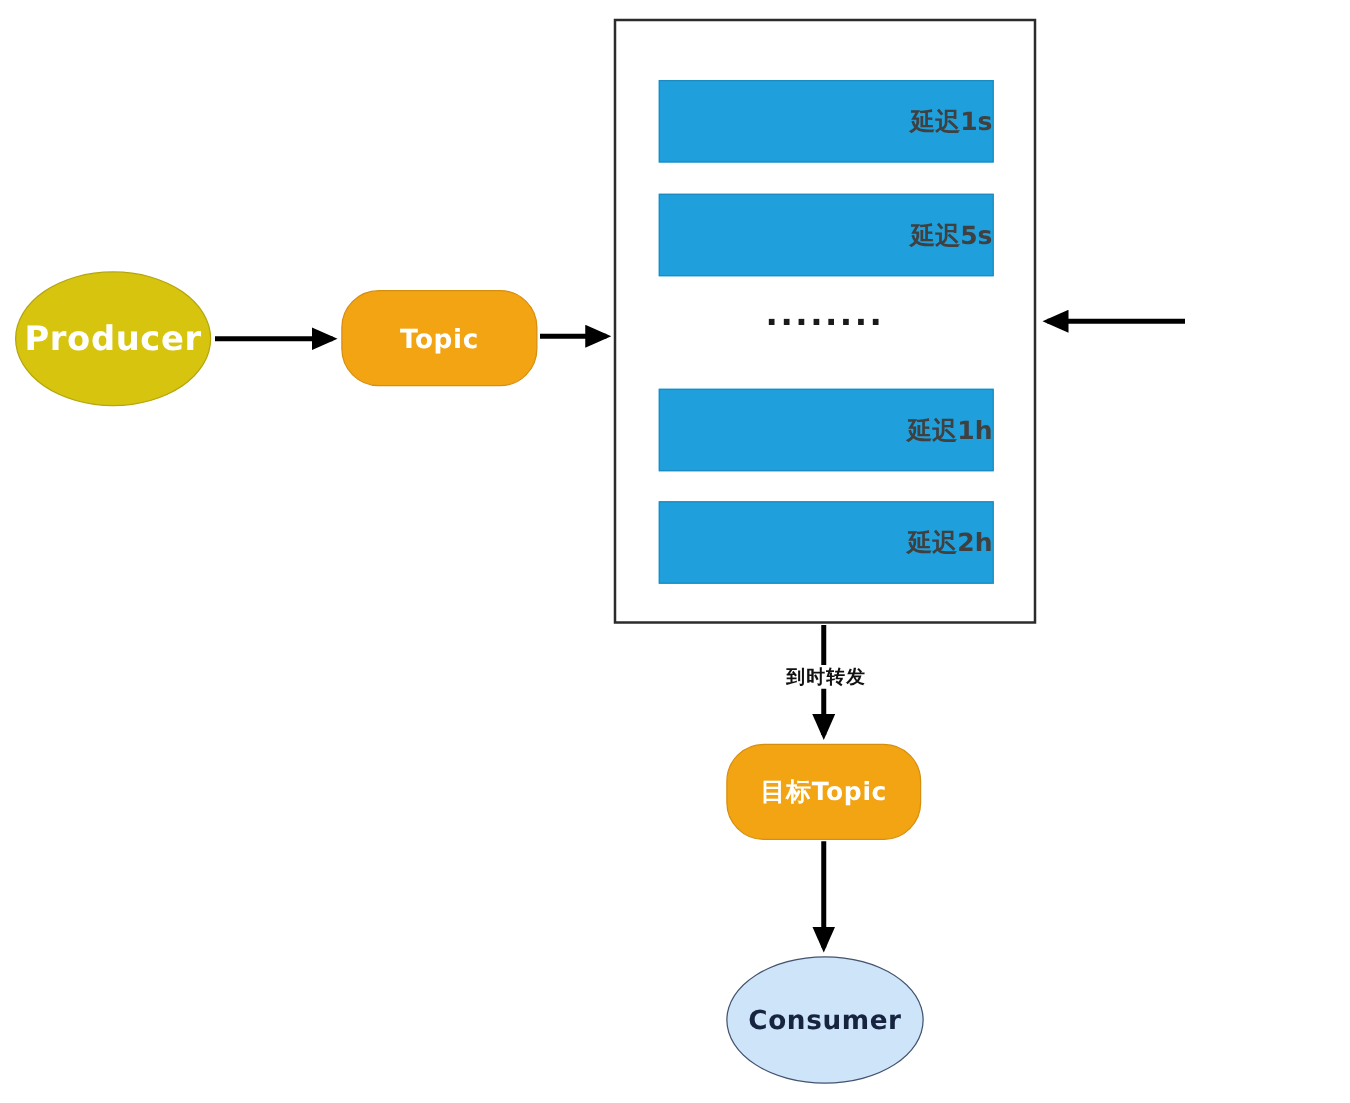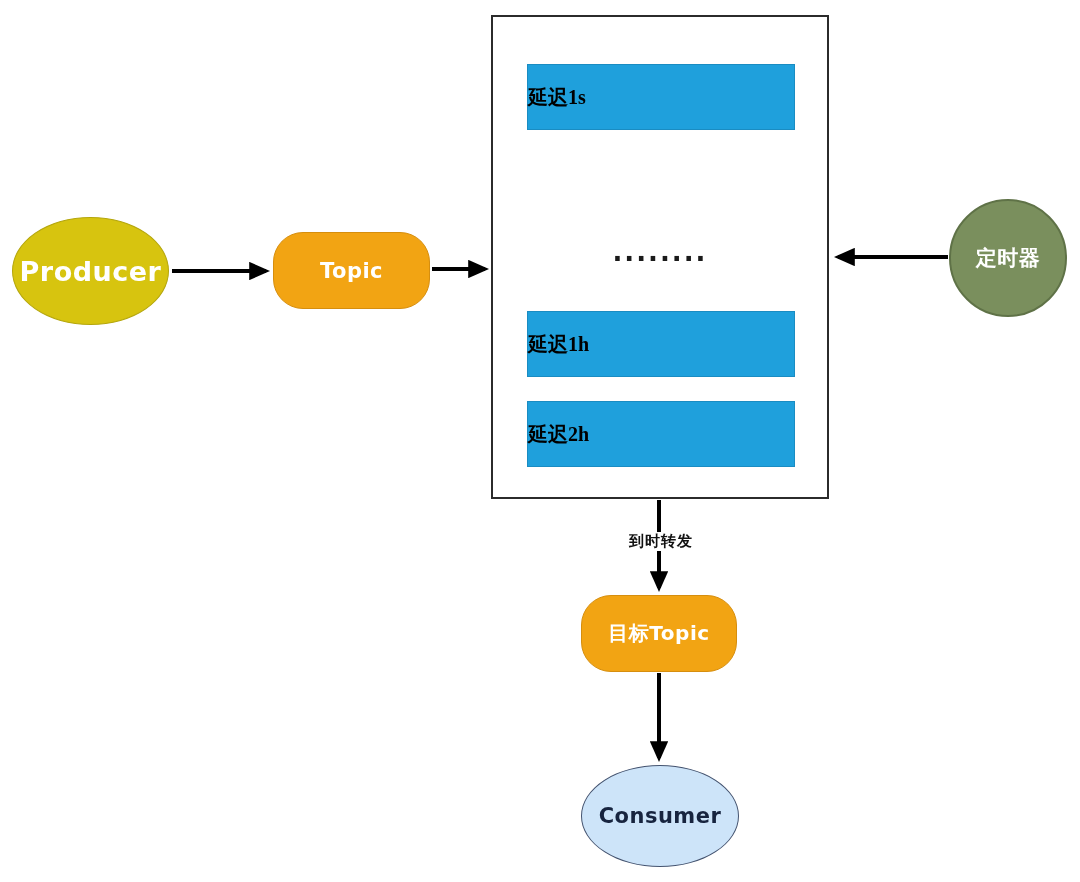--- a/index.html
+++ b/index.html
@@ -58,25 +58,24 @@
   }
   .delay-box {
     position: absolute;
     left: 34px;
     width: 268px; height: 66px;
     background: #1fa0dc;
     border: 1px solid #1a8cc2;
     box-sizing: border-box;
     display: flex;
     align-items: center;
-    justify-content: flex-start;
-    color: #000000;
+    justify-content: flex-end;
+    color: #404040;
     font-size: 20px;
     font-weight: bold;
-    font-family: Liberation Serif, serif;
   }
   .delay-box.d0 { top: 47px; }
   .delay-box.d1 { top: 138px; }
   .delay-box.d2 { top: 294px; }
   .delay-box.d3 { top: 384px; }
   .ellipsis {
     position: absolute;
     left: 0; right: 0;
     top: 222px;
     text-align: center;
@@ -158,32 +157,32 @@
   </div>
 
   <div class="shape topic">
     <span class="label">Topic</span>
   </div>
 
   <div class="delay-container">
     <div class="delay-box d0">
       <span class="label">延迟1s</span>
     </div>
+    <div class="delay-box d1">
+      <span class="label">延迟5s</span>
+    </div>
     <div class="ellipsis">........</div>
     <div class="delay-box d2">
       <span class="label">延迟1h</span>
     </div>
     <div class="delay-box d3">
       <span class="label">延迟2h</span>
     </div>
   </div>
 
-  <div class="shape timer">
-    <span class="label">定时器</span>
-  </div>
 
   <div class="forward-label">到时转发</div>
 
   <div class="shape consumer">
     <span class="label">Consumer</span>
   </div>
 
   <div class="shape target-topic">
     <span class="label">目标Topic</span>
   </div>

